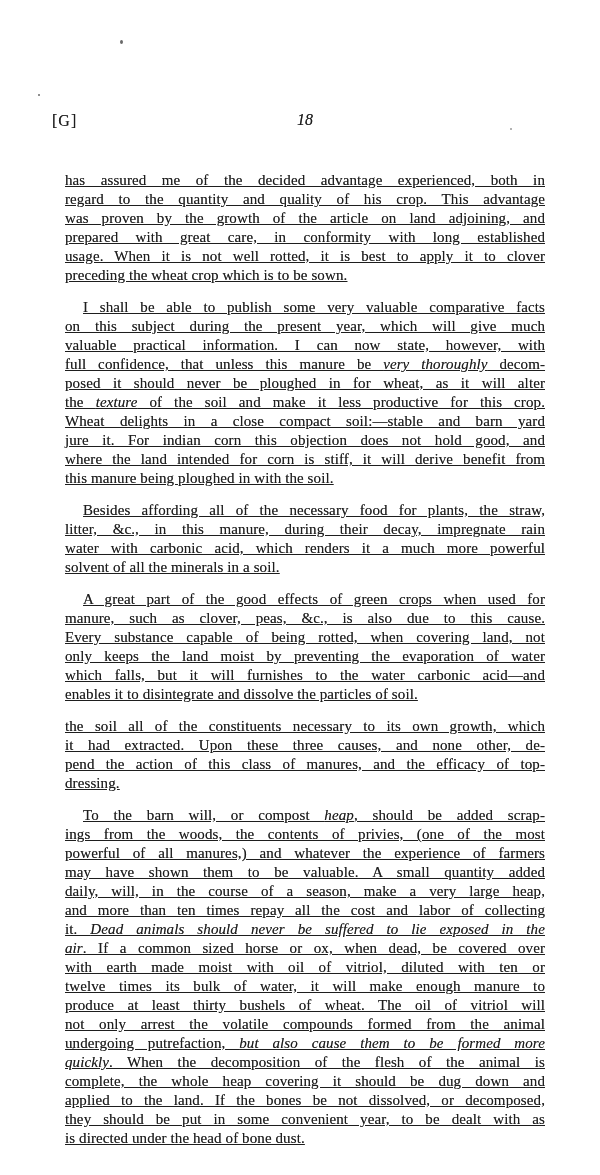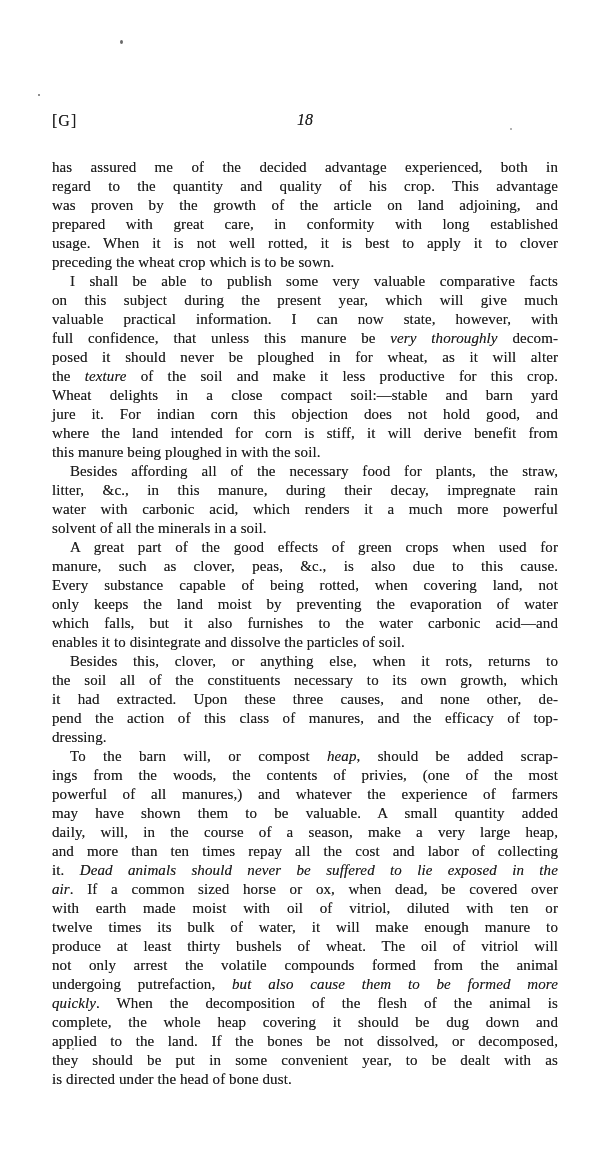--- a/index.html
+++ b/index.html
@@ -40,21 +40,21 @@
   .document-body {
     position: absolute;
     top: 158px;
     left: 52px;
     width: 506px;
     font-size: 15px;
     line-height: 19px;
     letter-spacing: 0.1px;
     text-shadow: 0 0 0.55px rgba(25,25,25,0.6);
   }
-  .paragraph { margin: 0; }
+  .paragraph { margin: 13px; text-decoration: underline; }
   .line {
     height: 19px;
     text-align: justify;
     text-align-last: justify;
     overflow: visible;
   }
   .line.last {
     text-align: right;
     text-align-last: left;
   }
@@ -112,25 +112,24 @@
         <div class="line indent"><span>Besides affording all of the necessary food for plants, the straw,</span></div>
         <div class="line"><span>litter, &amp;c., in this manure, during their decay, impregnate rain</span></div>
         <div class="line"><span>water with carbonic acid, which renders it a much more powerful</span></div>
         <div class="line last"><span>solvent of all the minerals in a soil.</span></div>
       </div>
       <div class="paragraph">
         <div class="line indent"><span>A great part of the good effects of green crops when used for</span></div>
         <div class="line"><span>manure, such as clover, peas, &amp;c., is also due to this cause.</span></div>
         <div class="line"><span>Every substance capable of being rotted, when covering land, not</span></div>
         <div class="line"><span>only keeps the land moist by preventing the evaporation of water</span></div>
-        <div class="line"><span>which falls, but it also furnishes to the water carbonic acid—and</span></div>
+        <div class="line"><span>which falls, but it will furnishes to the water carbonic acid—and</span></div>
         <div class="line last"><span>enables it to disintegrate and dissolve the particles of soil.</span></div>
       </div>
       <div class="paragraph">
-        <div class="line indent"><span>Besides this, clover, or anything else, when it rots, returns to</span></div>
         <div class="line"><span>the soil all of the constituents necessary to its own growth, which</span></div>
         <div class="line"><span>it had extracted.  Upon these three causes, and none other, de-</span></div>
         <div class="line"><span>pend the action of this class of manures, and the efficacy of top-</span></div>
         <div class="line last"><span>dressing.</span></div>
       </div>
       <div class="paragraph">
         <div class="line indent"><span>To the barn will, or compost </span><i>heap</i><span>, should be added scrap-</span></div>
         <div class="line"><span>ings from the woods, the contents of privies, (one of the most</span></div>
         <div class="line"><span>powerful of all manures,) and whatever the experience of farmers</span></div>
         <div class="line"><span>may have shown them to be valuable.  A small quantity added</span></div>

